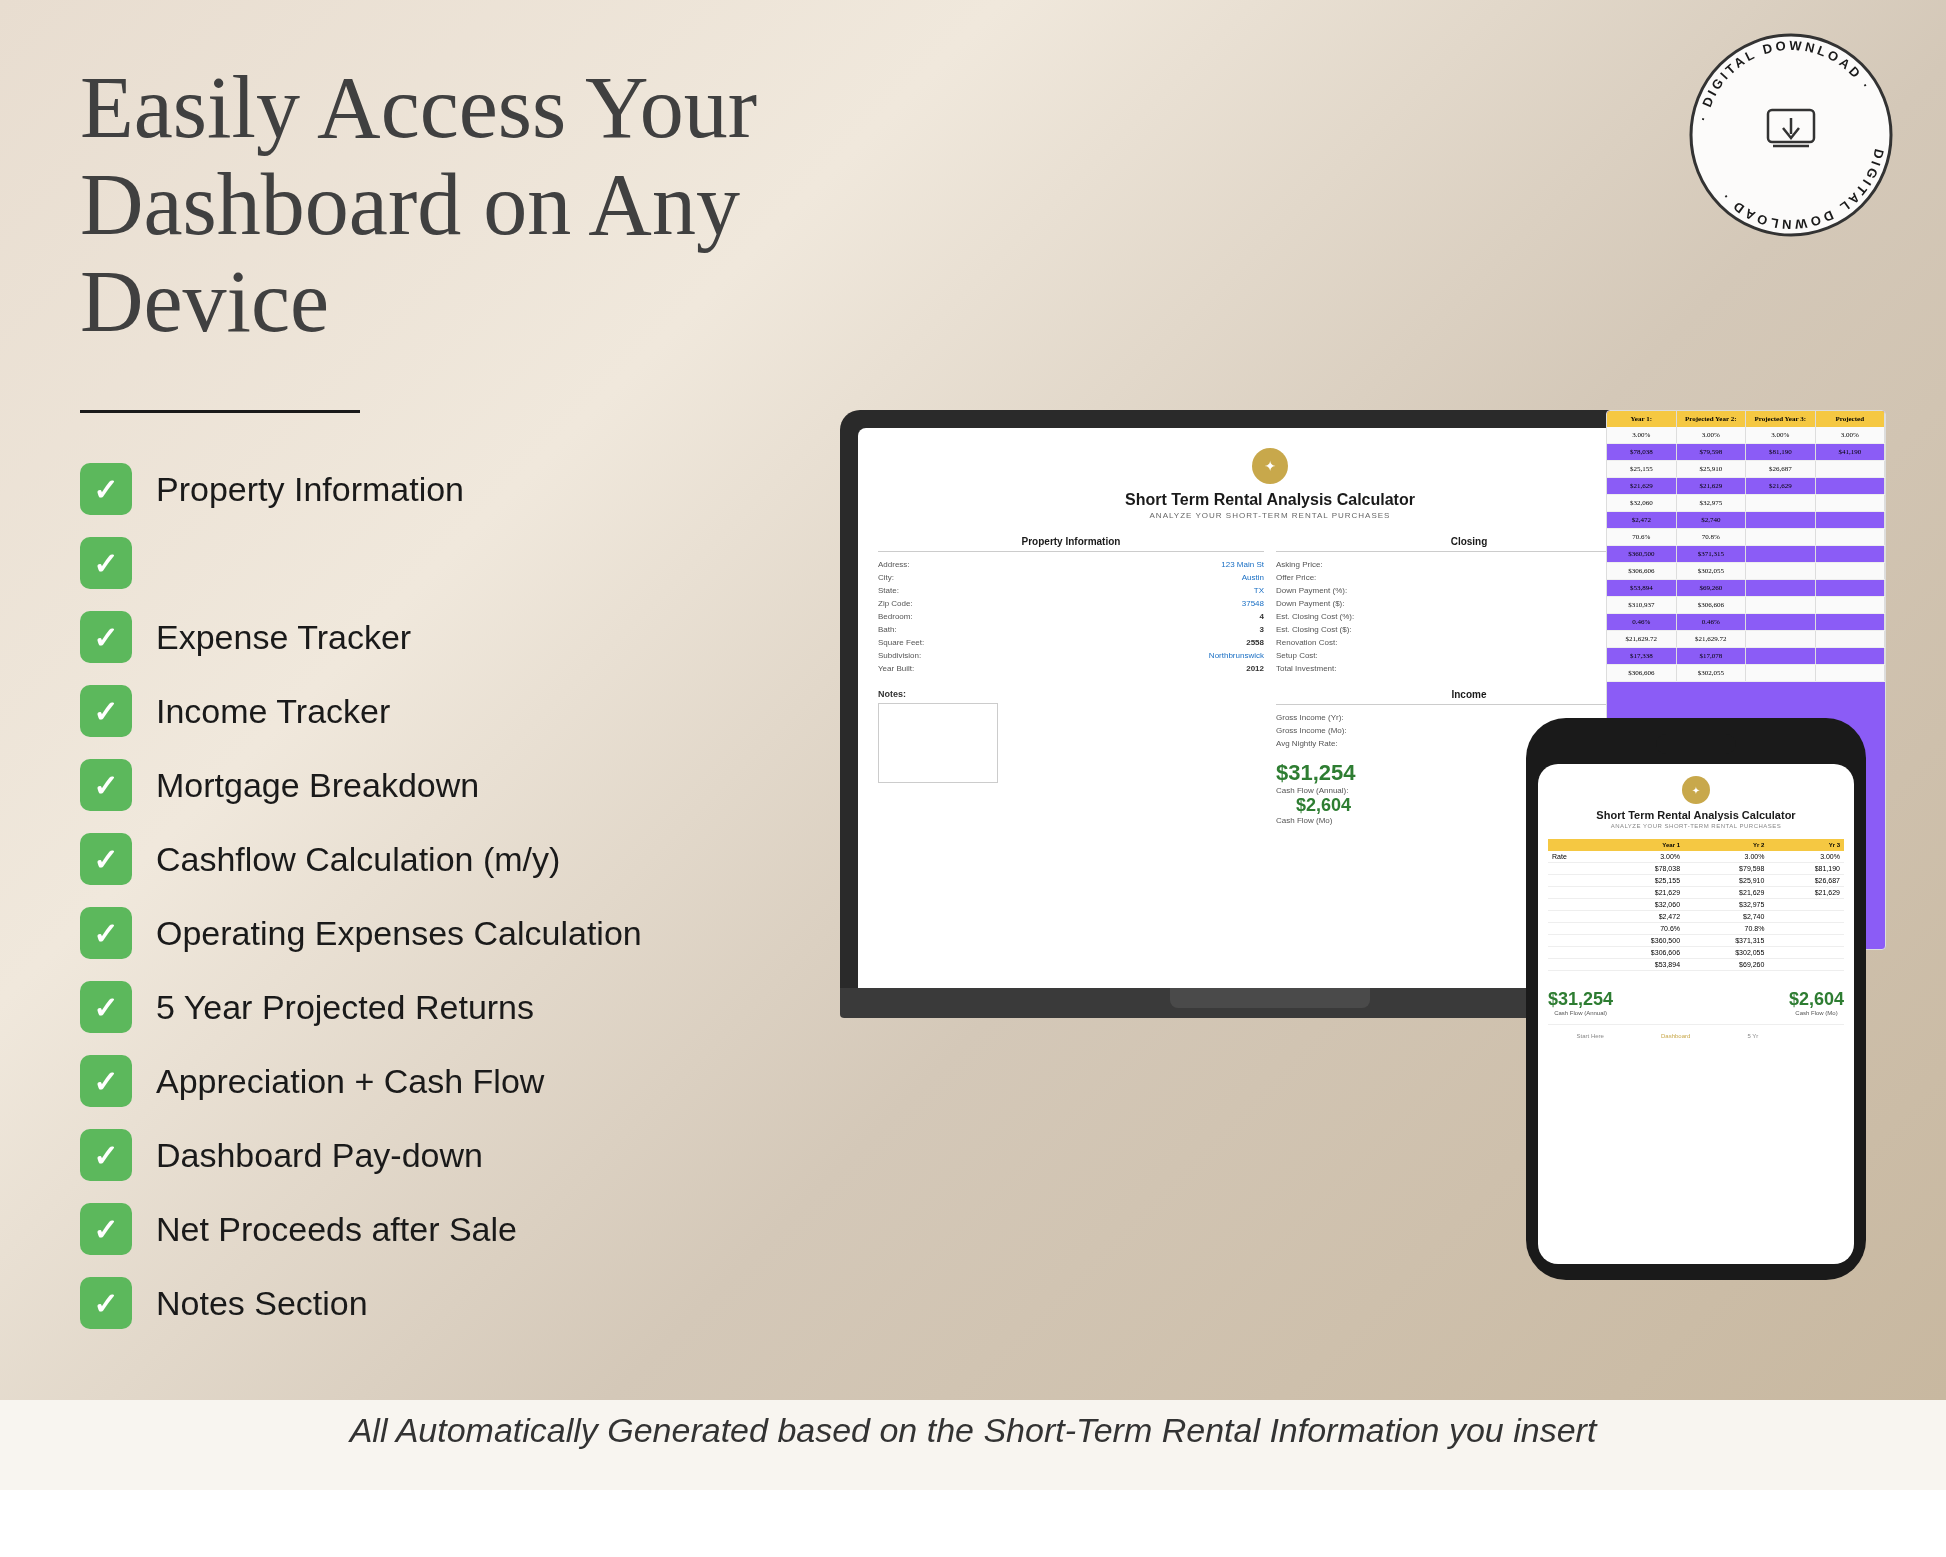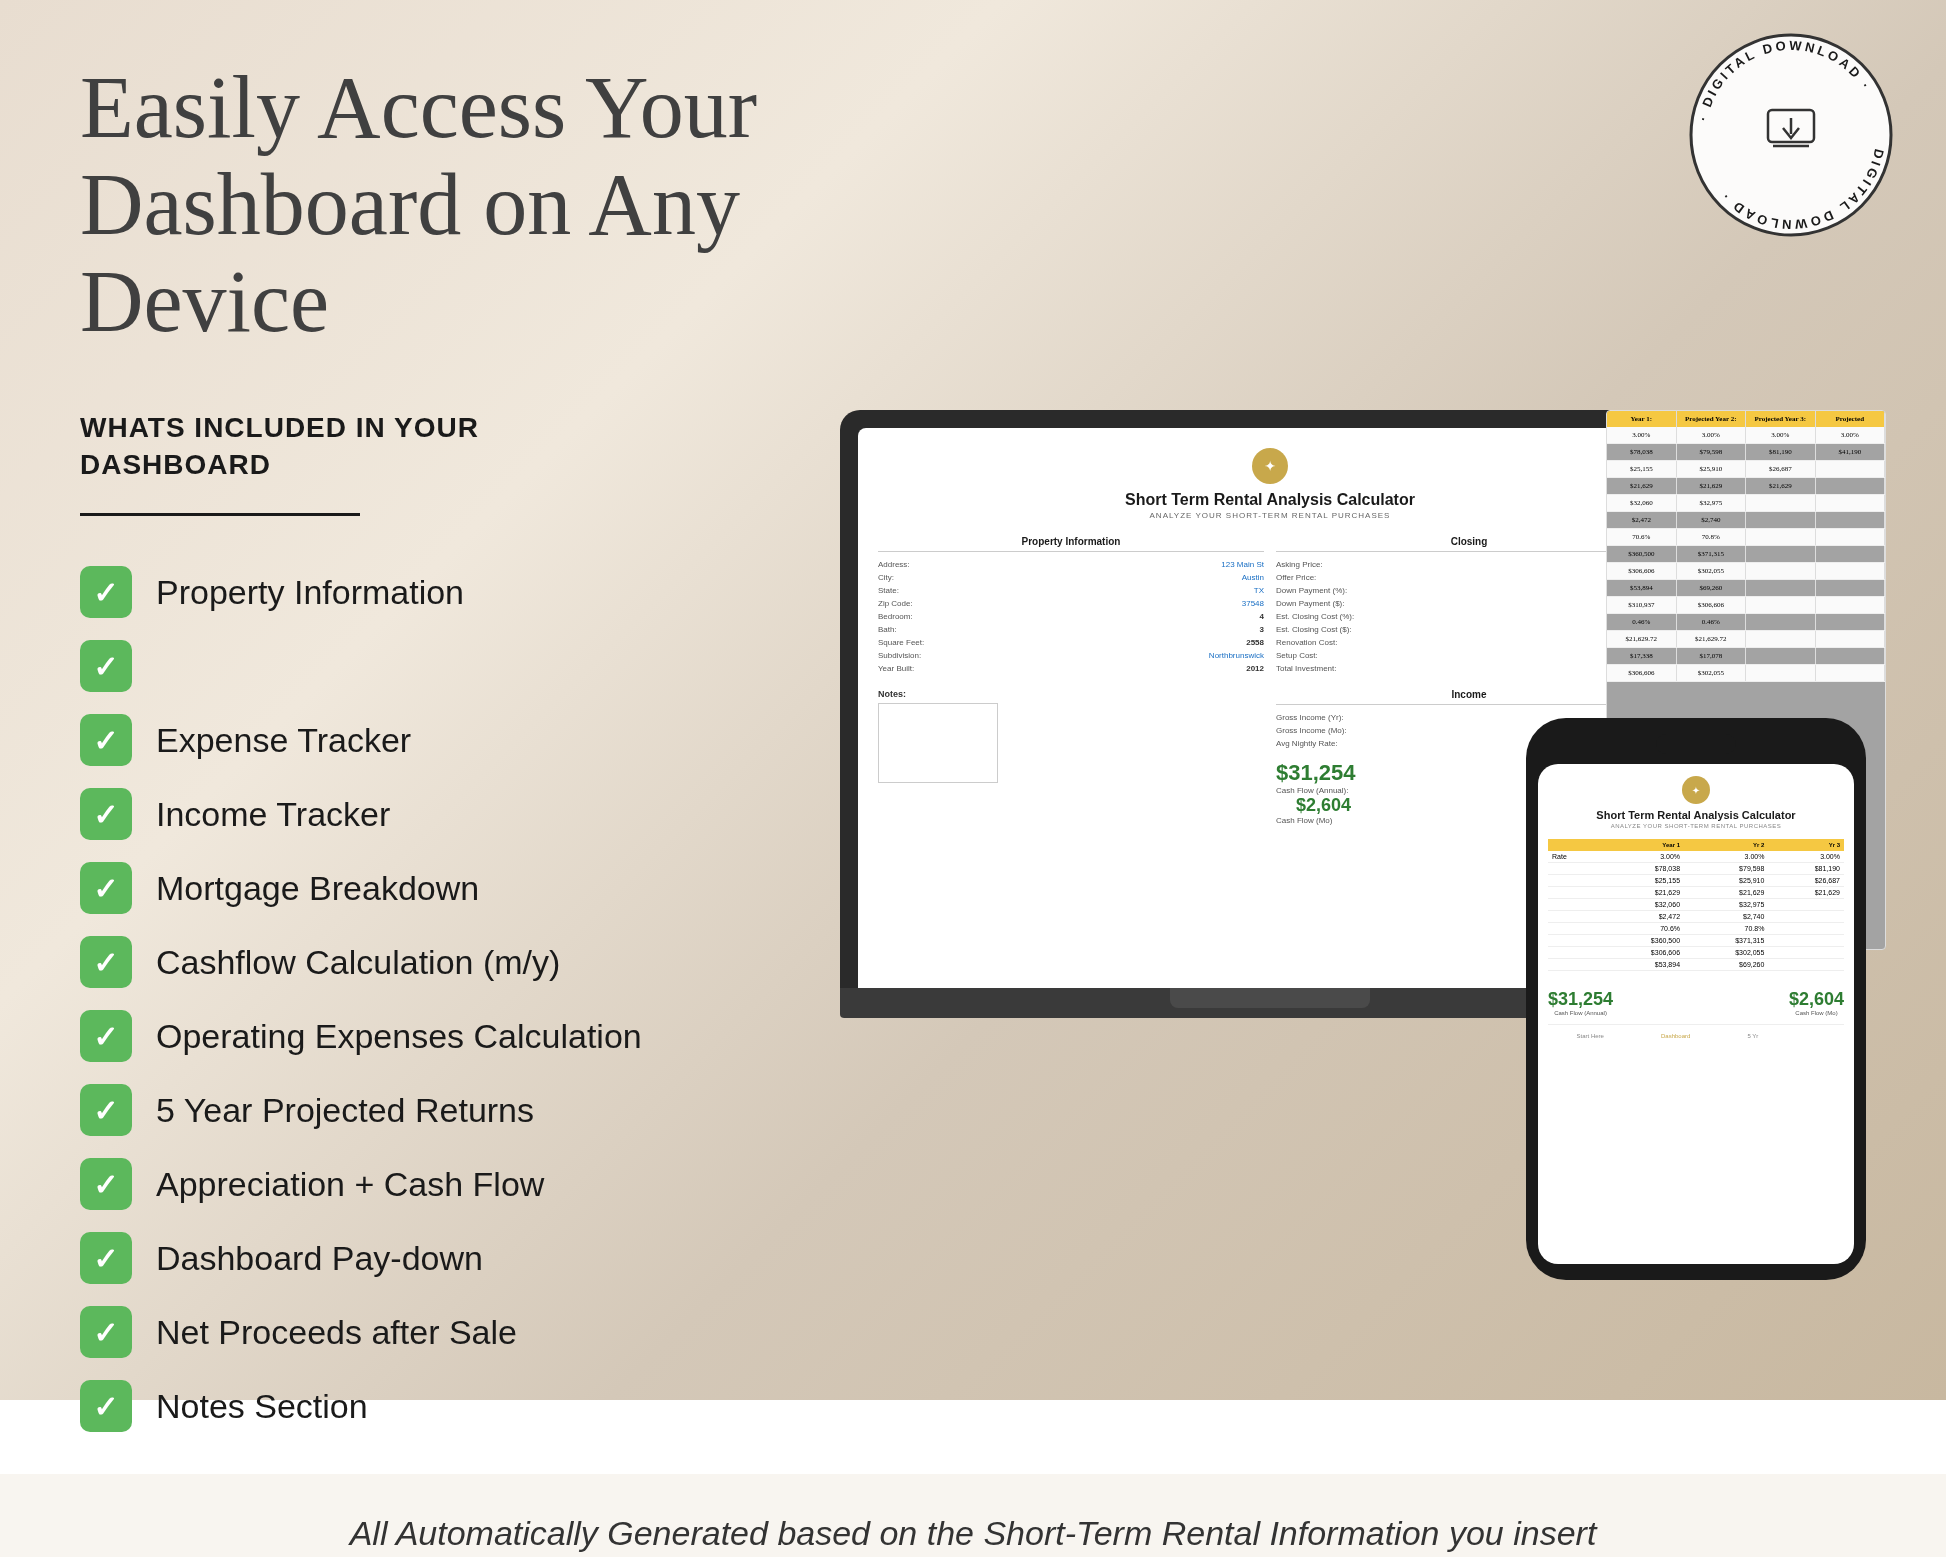--- a/index.html
+++ b/index.html
@@ -356,21 +356,21 @@
       color: #c8a84b;
     }
 
     
     .right-spreadsheet-strip {
       position: absolute;
       top: 0;
       right: -20px;
       width: 280px;
       height: 540px;
-      background: #a3a3a3;
+      background: #8b5cf6;
       border: 1px solid #ddd;
       overflow: hidden;
       border-radius: 4px;
     }
 
     .strip-header-row {
       display: flex;
       background: #f5c842;
       font-size: 7px;
       font-weight: bold;
@@ -443,24 +443,20 @@
   <div class="content-area">
 
     <h1 class="main-heading">
       <span>Easily Access Your</span><br>
       <span>Dashboard on Any Device</span>
     </h1>
 
     <div class="two-col">
 
       <div class="left-col">
-        <div class="section-label">
-          <span>WHATS INCLUDED IN YOUR</span><br>
-          <span>DASHBOARD</span>
-        </div>
         <div class="divider"></div>
 
         <ul class="checklist">
           <li class="checklist-item">
             <div class="check-icon">✓</div>
             <span class="check-label">Property Information</span>
           </li>
           <li class="checklist-item">
             <div class="check-icon">✓</div>
           </li>

